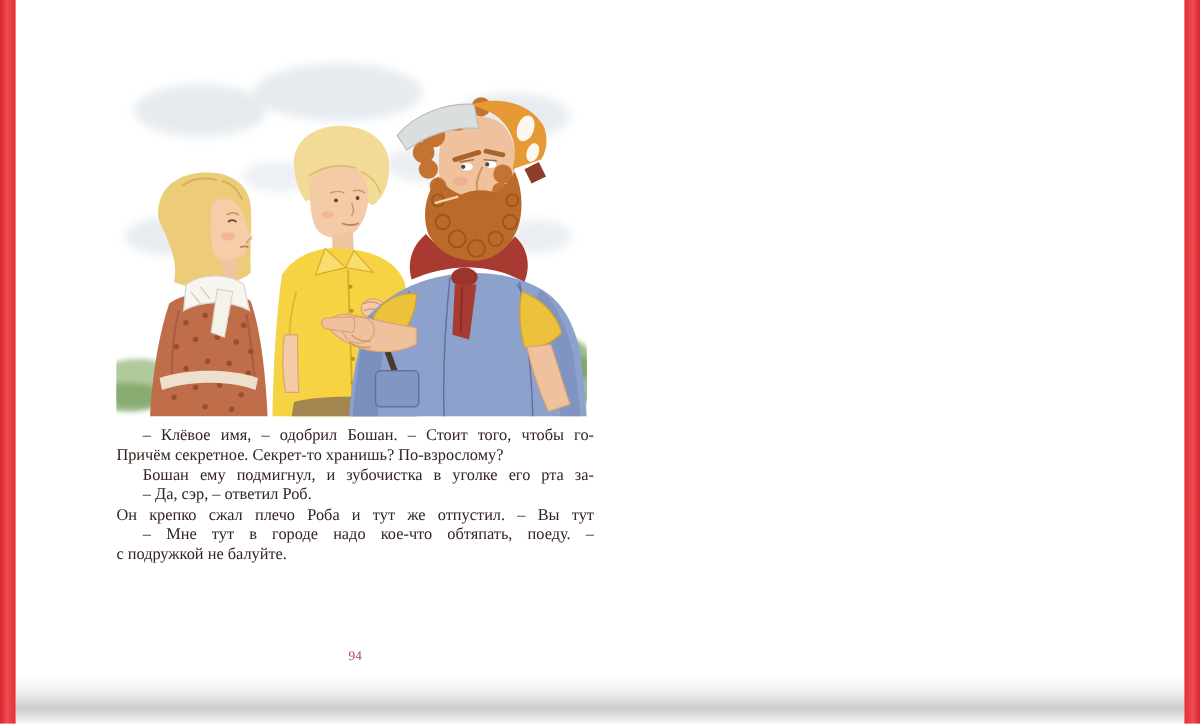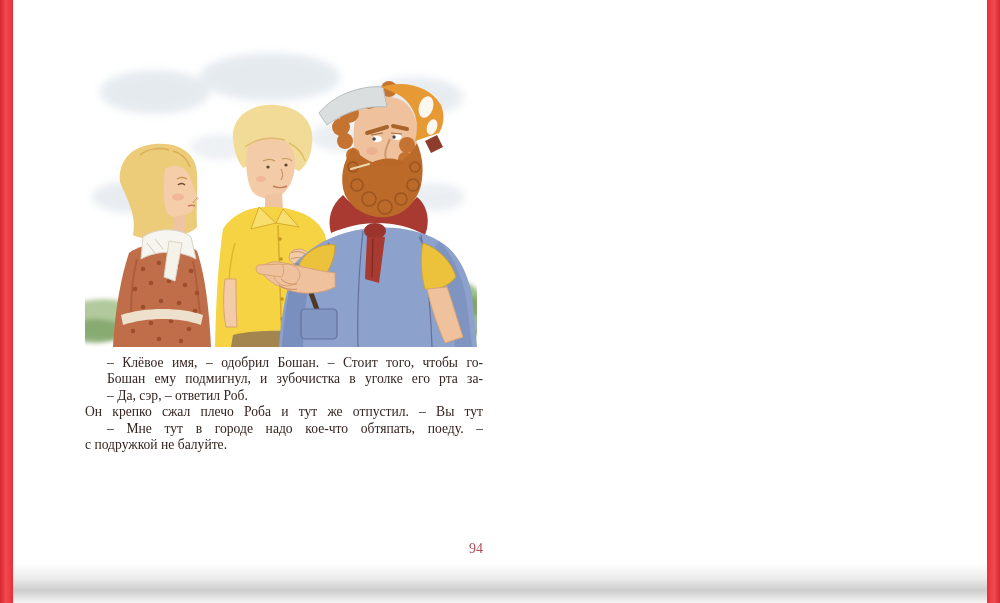--- a/index.html
+++ b/index.html
@@ -8,30 +8,30 @@
     font-family:"Liberation Serif", serif;
     -webkit-text-size-adjust:none;
   }
   .stage{position:absolute;left:0;top:0;width:1000px;height:603px;background:#fff;}
   .cover-bar{position:absolute;top:0;bottom:0;width:13px;}
   .cover-bar.left{left:0;background:linear-gradient(90deg,#d8262f 0%,#f14b51 45%,#e82f38 100%);}
   .cover-bar.right{right:0;background:linear-gradient(270deg,#d8262f 0%,#f14b51 45%,#e82f38 100%);}
   .pages-shadow{position:absolute;left:13px;right:13px;top:563px;height:40px;
     background:linear-gradient(180deg,rgba(130,130,130,0) 0%,rgba(120,120,120,.14) 38%,rgba(100,100,100,.32) 68%,rgba(125,125,125,.24) 84%,rgba(160,160,160,.10) 100%);}
   .page{position:absolute;top:0;height:603px;}
-  .page.left{left:13px;width:487px;}
+  .page.left{left:25px;width:487px;}
   .page.right{left:500px;width:487px;}
   svg.illus{position:absolute;left:72px;top:47px;width:392px;height:300px;}
   .textcol{position:absolute;color:var(--ink,#33241f);font-size:13.6px;}
   .tl{height:16.45px;line-height:16.45px;overflow:hidden;}
   .tl.ind{text-indent:22px;}
   .tl.just{text-align:justify;}
   .tl.just::after{content:"";display:inline-block;width:100%;height:0;}
   #left-lines{left:72px;top:355px;width:398px;}
-  .folio{position:absolute;top:541px;text-align:right;font-size:14px;color:var(--folio-red,#b14b55);}
+  .folio{position:absolute;top:541px;text-align:center;font-size:11px;color:var(--folio-red,#b14b55);}
   .folio.fleft{left:72px;width:398px;}
 </style>
 </head>
 <body>
 
 <div class="stage">
 
   <div class="cover-bar left"></div>
   <div class="cover-bar right"></div>
   <div class="pages-shadow"></div>
@@ -197,20 +197,21 @@
             <circle cx="330" cy="120" r="5"></circle>
             <circle cx="268" cy="120" r="5"></circle>
         </g>
         <path d="M286,116 C296,110 312,110 320,116 C312,120 294,121 286,116 Z" fill="#b96827"></path>
         <path d="M284,117 L266,122" stroke="#ead9ae" stroke-width="2" stroke-linecap="round"></path>
       </g>
     </svg>
 
     <div class="textcol" id="left-lines">
         <div class="tl ind just">– Клёвое имя, – одобрил Бошан. – Стоит того, чтобы го-</div>
+        <div class="tl">Причём секретное. Секрет-то хранишь? По-взрослому?</div>
         <div class="tl ind just">Бошан ему подмигнул, и зубочистка в уголке его рта за-</div>
         <div class="tl ind">– Да, сэр, – ответил Роб.</div>
         <div class="tl just">Он крепко сжал плечо Роба и тут же отпустил. – Вы тут</div>
         <div class="tl ind just">– Мне тут в городе надо кое-что обтяпать, поеду. –</div>
         <div class="tl">с подружкой не балуйте.</div>
       </div>
     <div class="folio fleft">94</div>
   </div>
 
   <div class="page right">

